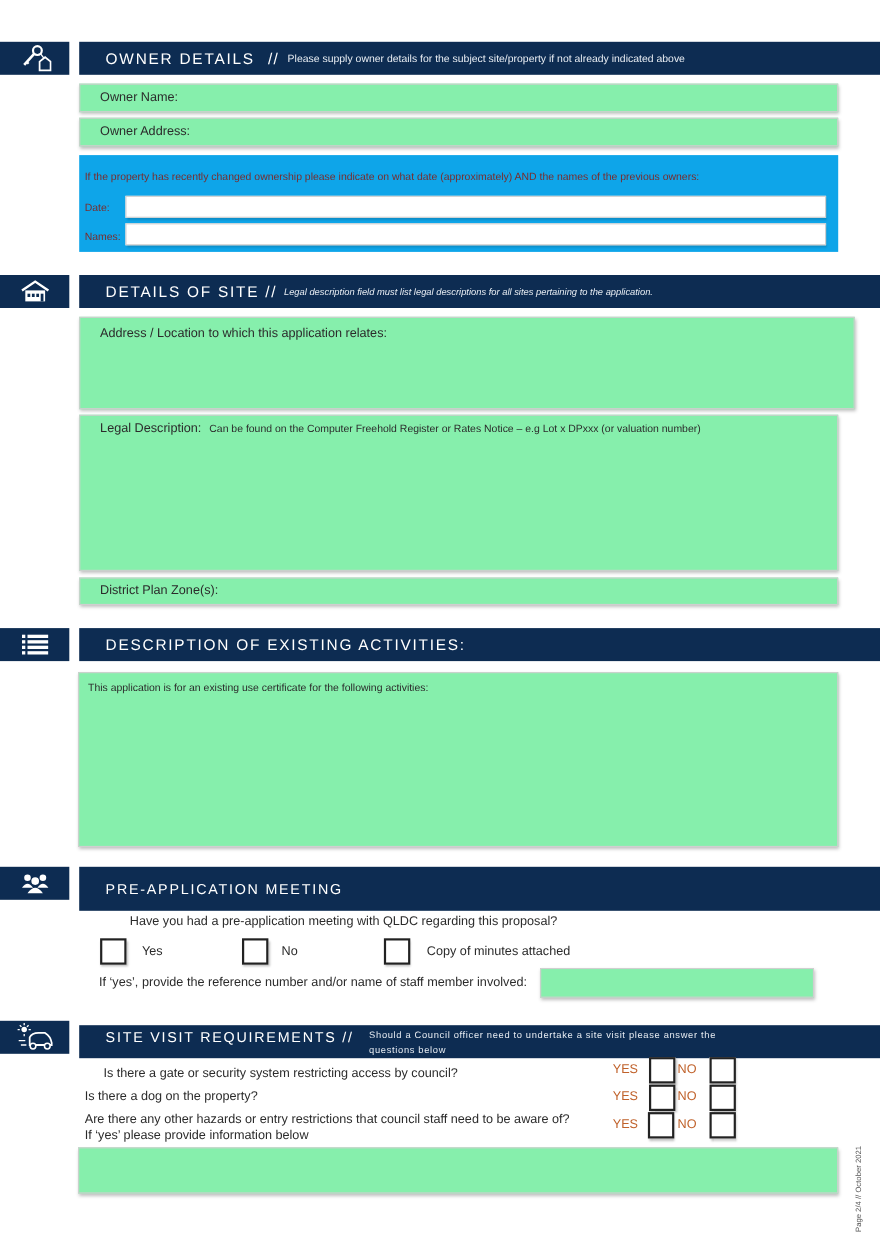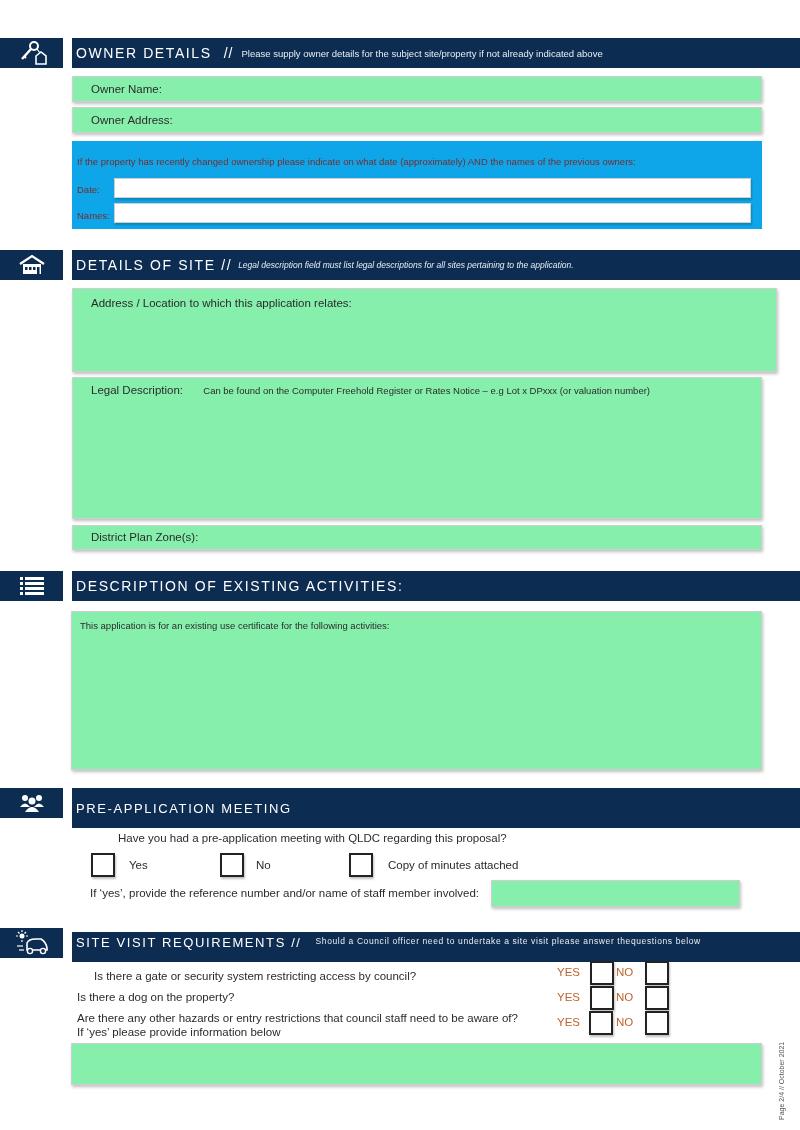--- a/index.html
+++ b/index.html
@@ -5,32 +5,32 @@
   * { box-sizing: border-box; margin: 0; padding: 0; }
   html, body { width: 800px; height: 1130px; background: #ffffff; overflow: hidden; }
   body { position: relative; font-family: "Liberation Sans", sans-serif; color: #2b2b2b; }
 
   .hdr-icon {
     position: absolute; left: 0; width: 63px; background: #0d2c52;
     display: flex; align-items: center; justify-content: center;
   }
   .hdr-bar {
     position: absolute; left: 72px; right: 0; background: #0d2c52; color: #fff;
-    display: flex; align-items: center; padding-left: 4px;
+    display: flex; align-items: center; padding-left: 24px;
   }
   .hdr-title { font-size: 14px; letter-spacing: 1.6px; white-space: nowrap; }
   .hdr-sep { font-size: 14px; margin: 0 8px 0 12px; letter-spacing: 1px; }
   .hdr-note { font-size: 9.5px; color: #e8edf3; }
 
   .box {
     position: absolute; background: #86efac; border: 1px solid #cfcfcf;
     box-shadow: 1px 2px 3px rgba(0,0,0,0.25);
   }
   .box-label { position: absolute; left: 18px; font-size: 11.5px; color: #2b2b2b; }
-  .box-note { font-size: 9.5px; margin-left: 17px; }
+  .box-note { font-size: 9.5px; margin-left: 4px; }
 
   .pink {
     position: absolute; left: 72px; top: 141px; width: 690px; height: 88px;
     background: #0ea5e9;
   }
   .pink-text { position: absolute; left: 5px; top: 15px; font-size: 9.5px; color: #7a2c2c; }
   .pink-lbl { position: absolute; left: 5px; font-size: 9.5px; color: #7a2c2c; }
   .pink-input {
     position: absolute; left: 42px; width: 637px; height: 20px; background: #fff;
     border: 1px solid #cfcfcf; box-shadow: 1px 2px 2px rgba(0,0,0,0.2);
@@ -169,21 +169,21 @@
     </g>
     <path d="M12 20 L12 13 Q14 9 20 9 L26 9 Q31 12 32 18 L32 20 Z" fill="none" stroke="#fff" stroke-width="1.6"></path>
     <circle cx="15" cy="21" r="2.6" fill="#0d2c52" stroke="#fff" stroke-width="1.4"></circle>
     <circle cx="28" cy="21" r="2.6" fill="#0d2c52" stroke="#fff" stroke-width="1.4"></circle>
     <line x1="2" y1="16" x2="8" y2="16" stroke="#fff" stroke-width="1.2"></line>
     <line x1="4" y1="20" x2="9" y2="20" stroke="#fff" stroke-width="1.2"></line>
   </svg>
 </div>
 <div class="hdr-bar" style="top:932px;height:30px;align-items:flex-start;padding-top:3px;">
   <span class="hdr-title" style="font-size:13px;margin-right:14px;">SITE VISIT REQUIREMENTS //</span>
-  <span style="display:flex;flex-direction:row;font-size:8.5px;letter-spacing:0.6px;line-height:13px;color:#e8edf3;">
+  <span style="display:flex;flex-direction:column;font-size:8.5px;letter-spacing:0.6px;line-height:13px;color:#e8edf3;">
     <span>Should a Council officer need to undertake a site visit please answer the</span>
     <span>questions below</span>
   </span>
 </div>
 
 <span class="txt" style="left:77px;top:970px;margin-left:17px;">Is there a gate or security system restricting access by council?</span>
 <span class="yn" style="left:557px;top:966px;">YES</span>
 <div class="chk" style="left:590px;top:961px;"></div>
 <span class="yn" style="left:616px;top:966px;">NO</span>
 <div class="chk" style="left:645px;top:961px;"></div>

